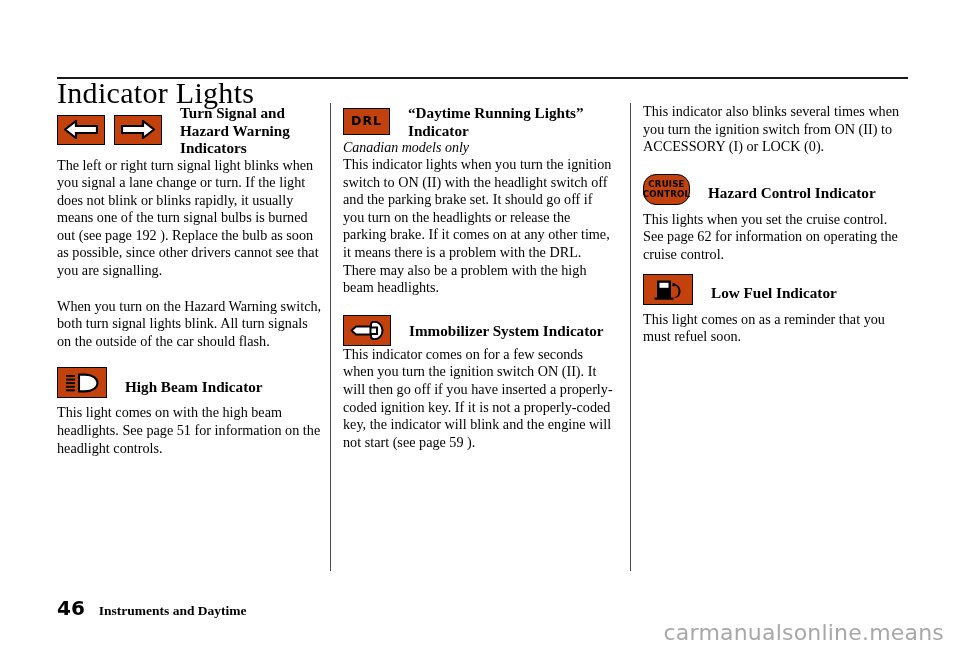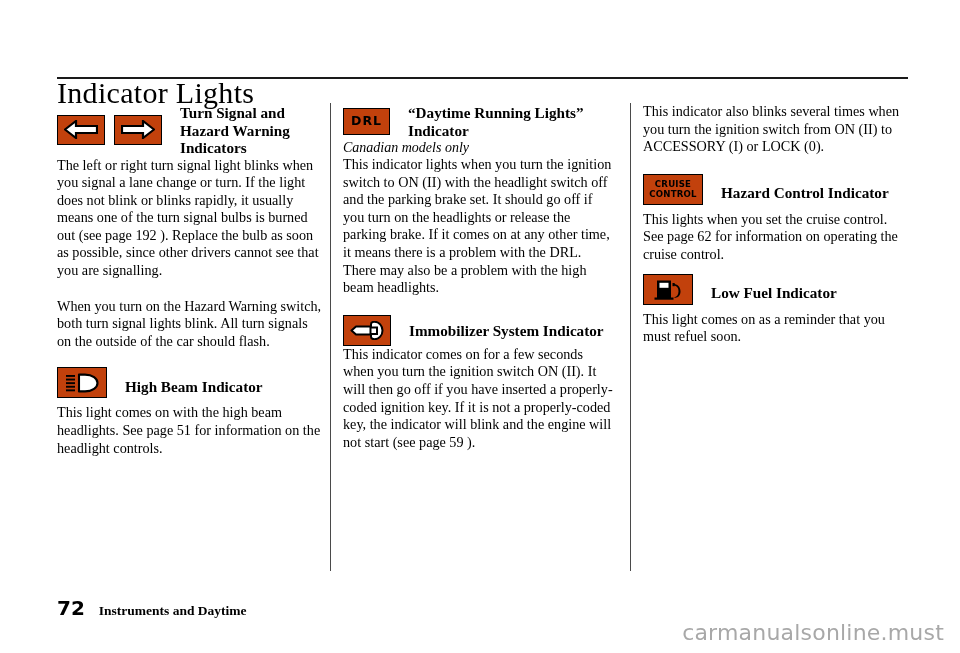--- a/index.html
+++ b/index.html
@@ -115,21 +115,21 @@
     background: #c2410c;
     display: flex;
     align-items: center;
     justify-content: center;
     flex: none;
   }
   .ibox-arrow { width: 48px; height: 30px; }
   .ibox-beam  { width: 50px; height: 31px; }
   .ibox-drl   { width: 47px; height: 27px; }
   .ibox-immo  { width: 48px; height: 31px; }
-  .ibox-cruise{ width: 60px; height: 31px; }
+  .ibox-cruise{ width: 47px; height: 31px; border-radius: 13px; }
   .ibox-fuel  { width: 50px; height: 31px; }
 
   .drl-text {
     font-family: "DejaVu Sans", sans-serif;
     font-weight: bold;
     font-size: 12.5px;
     letter-spacing: 1px;
     line-height: 1;
   }
   .cruise-text {
@@ -283,19 +283,19 @@
         </div>
         <div class="entry-head-text pad-top">Low Fuel Indicator</div>
       </div>
 
       <p class="body" style="margin-top:6px;">This light comes on as a reminder that you must refuel soon.</p>
     </div>
 
   </div>
 
   <div class="footer">
-    <span class="page-num">72</span>
+    <span class="page-num">46</span>
     <span class="footer-label">Instruments and Daytime</span>
   </div>
 
-  <div class="watermark">carmanualsonline.must</div>
+  <div class="watermark">carmanualsonline.means</div>
 
 </div>
 
 </body></html>

